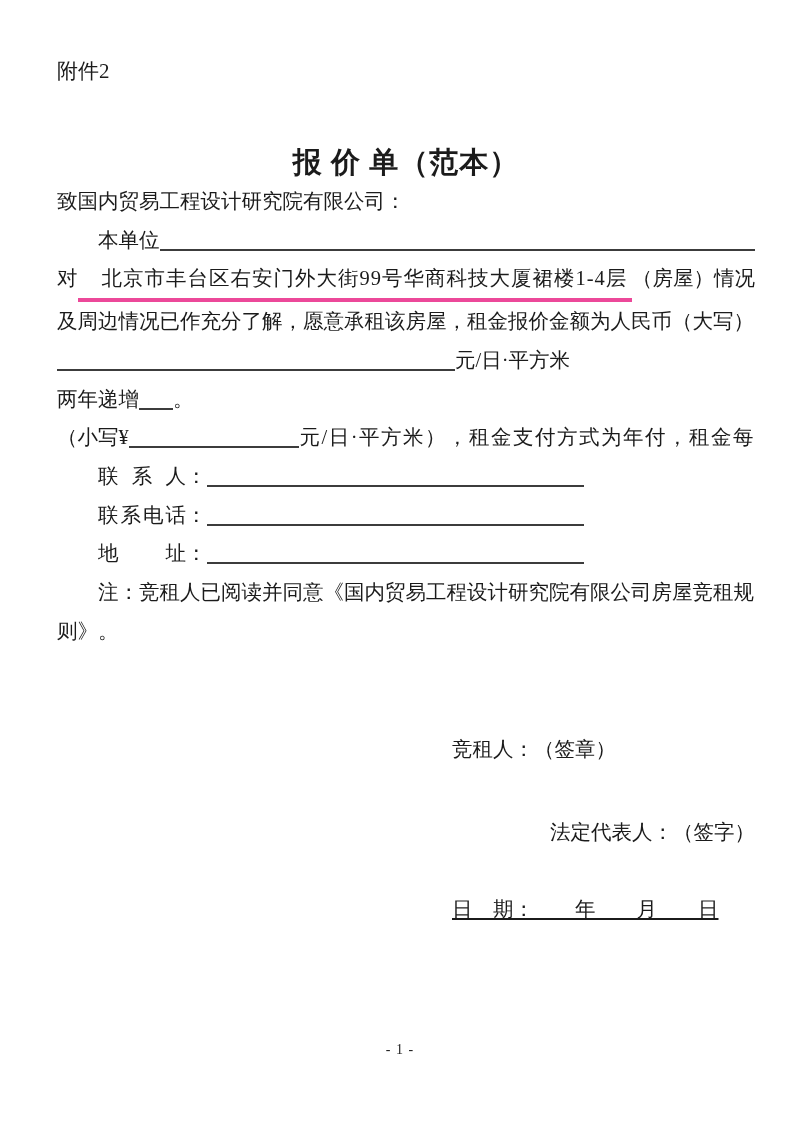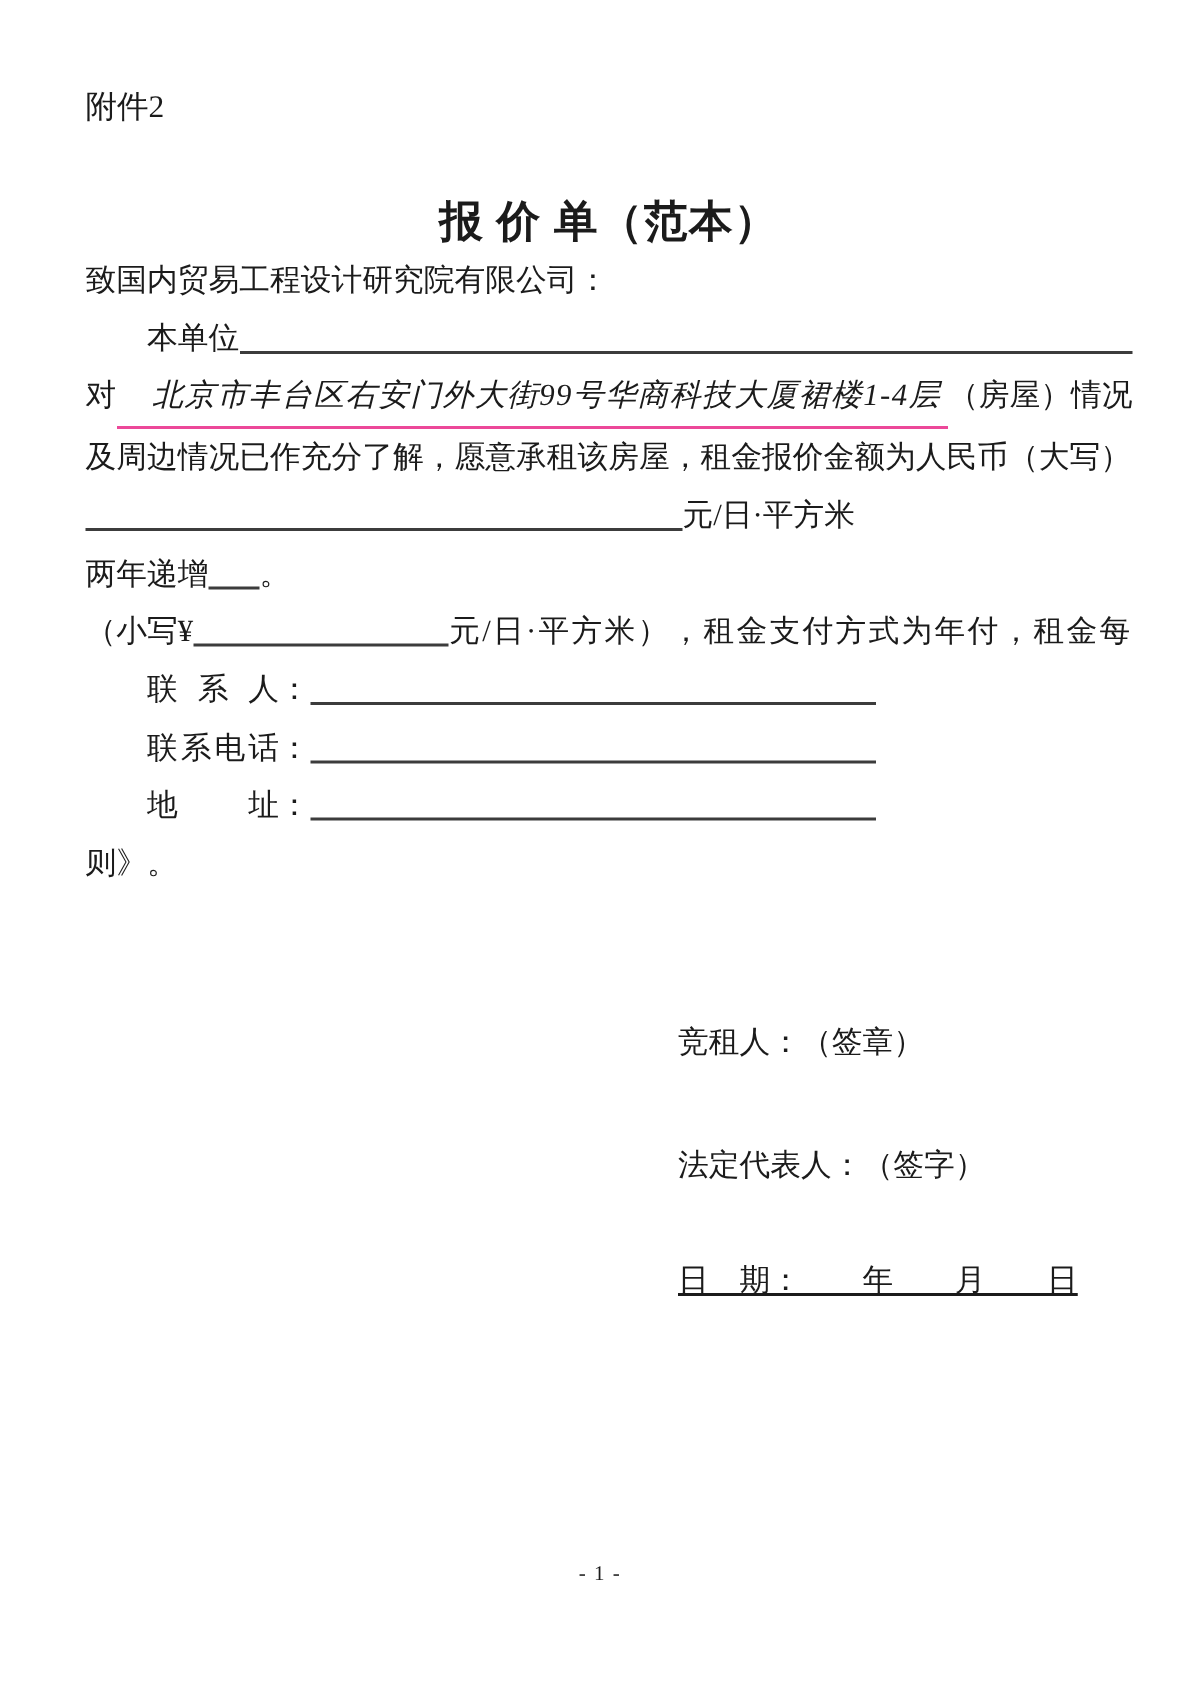--- a/index.html
+++ b/index.html
@@ -9,21 +9,21 @@
     background:#ffffff;
     font-family:"Liberation Serif","DejaVu Serif",serif;
     color:#1b1b1b;
     overflow:hidden;
   }
   .content { position:absolute; left:57px; top:0; width:698px; }
 
   .attachment { margin-top:56px; font-size:21px; line-height:30px; }
 
   .doc-title {
-    margin-top:42px;
+    margin-top:56px;
     text-align:center;
     font-size:29px;
     font-weight:bold;
     line-height:40px;
     letter-spacing:1px;
     white-space:nowrap;
   }
 
   .body-block { font-size:20.5px; }
   .line {
@@ -47,43 +47,42 @@
     height:5px;
     border-bottom:2px solid #3c3c3c;
     position:relative; top:4px;
   }
   .blank-w398 { width:398px; }
   .blank-w172 { width:172px; }
   .blank-w34  { width:34px;  }
 
   .addr-fill {
     flex:1;
-    border-bottom:2px solid #ec4899;
+    border-bottom:4px solid #ec4899;
     padding-left:24px;
     letter-spacing:1px;
-    font-style:italic;
   }
   .ls { letter-spacing:1.5px; }
 
   .contact-row { width:527px; }
   .contact-label {
     display:inline-block;
     width:88px;
     text-align:justify;
     text-align-last:justify;
   }
 
   .sig-block {
     margin-top:80px;
     margin-left:395px;
     font-size:20.5px;
     line-height:38.7px;
     white-space:nowrap;
   }
-  .sig-row2 { margin-top:44px; }
+  .sig-row2 { margin-top:44px;text-align:right; }
   .sig-row3 { margin-top:38px;text-decoration:underline; }
 
   .footer {
     position:absolute;
     top:1042px; left:0;
     width:100%;
     text-align:center;
     font-size:14px;
     letter-spacing:1px;
   }
@@ -143,20 +142,23 @@
         <span>：</span>
         <span class="fill"></span>
       </div>
 
       <div class="line contact-row">
         <span class="ind contact-label">地址</span>
         <span>：</span>
         <span class="fill"></span>
       </div>
 
+      <div class="line plain">
+        <span class="ind">注：竞租人已阅读并同意《国内贸易工程设计研究院有限公司房屋竞租规</span>
+      </div>
       <div class="line plain">则》。</div>
     </div>
 
     <div class="sig-block">
       <div>竞租人：（签章）</div>
       <div class="sig-row2">法定代表人：（签字）</div>
       <div class="sig-row3">日　期：　　年　　月　　日</div>
     </div>
 
   </div>

